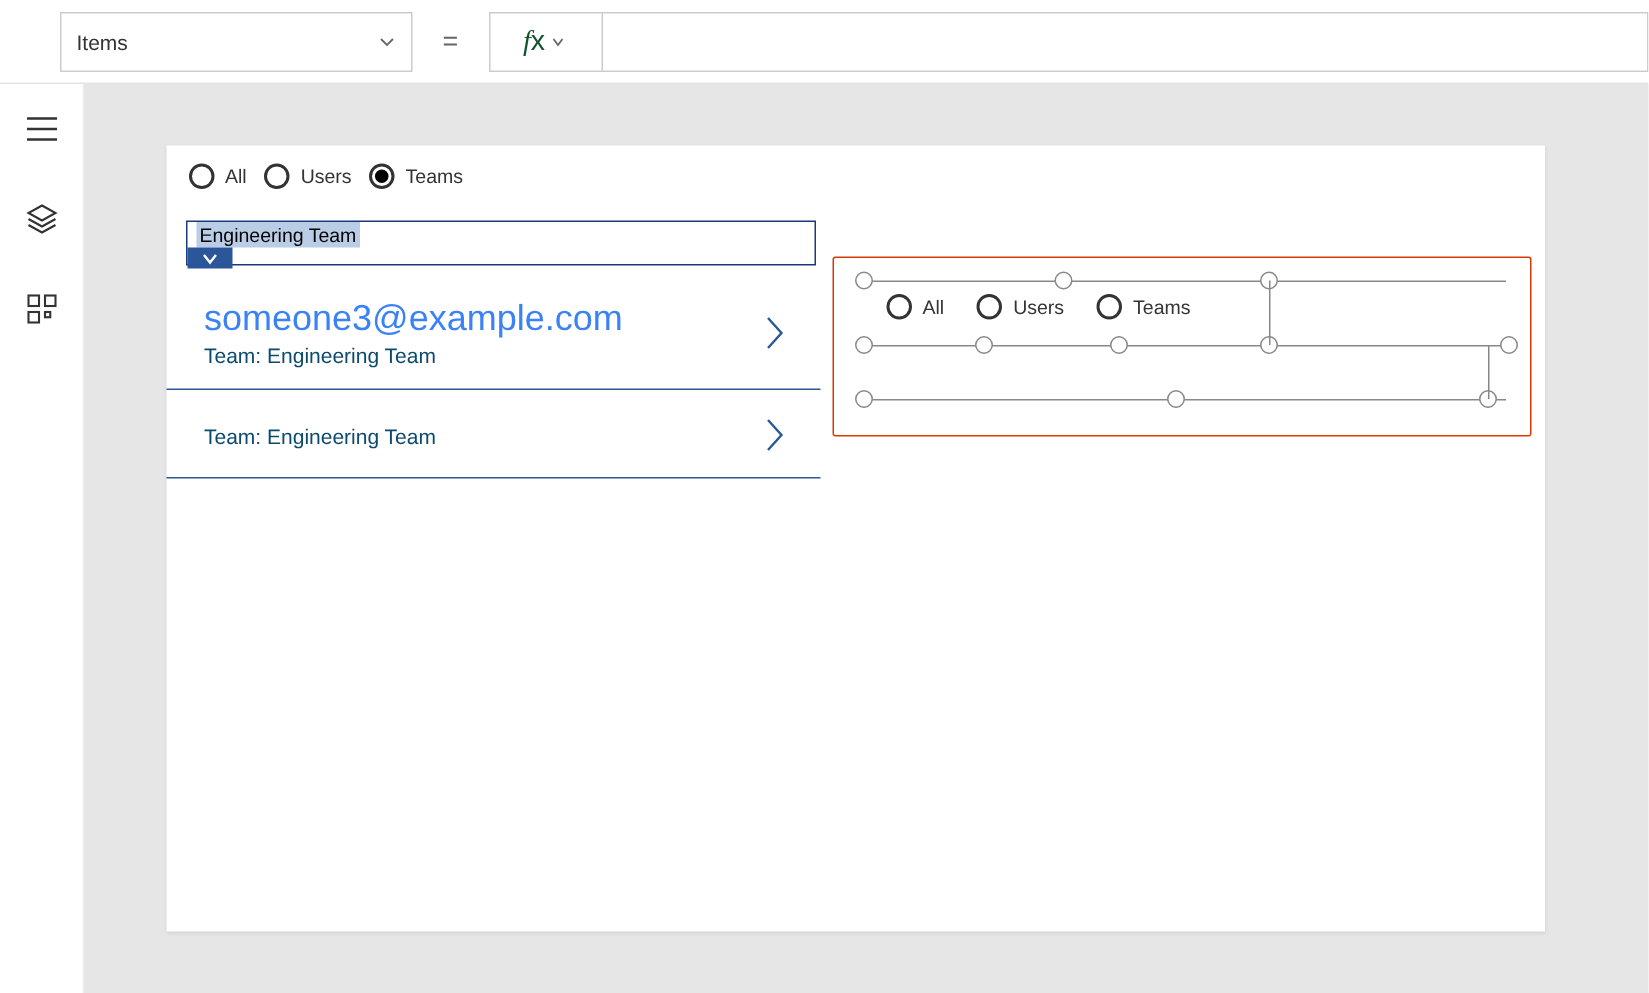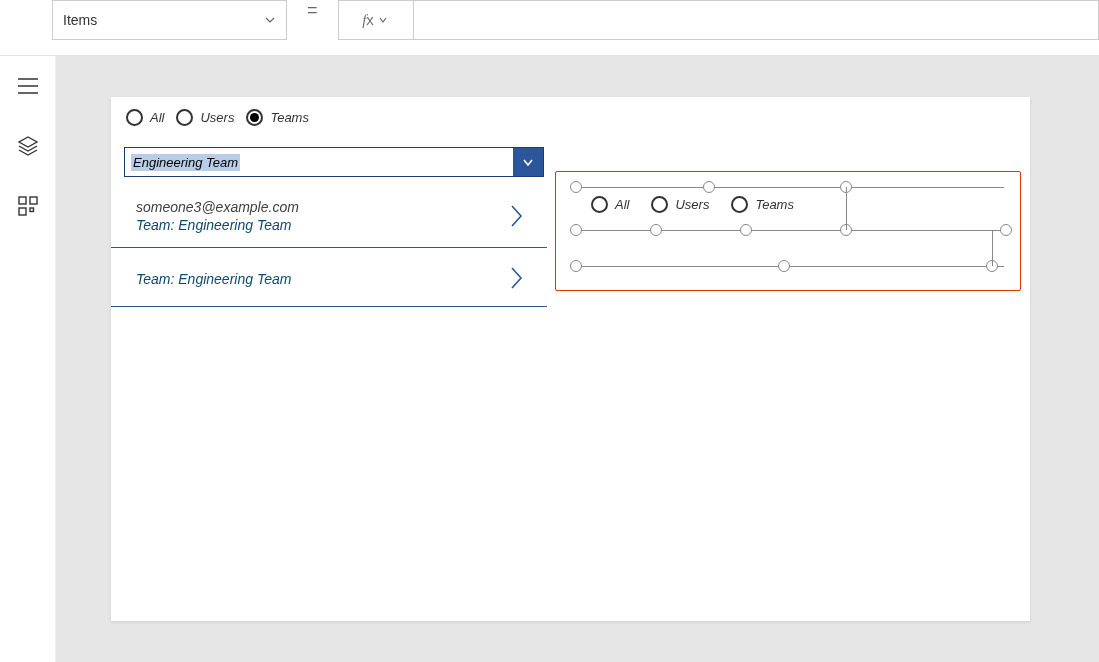--- a/index.html
+++ b/index.html
@@ -1,53 +1,53 @@
 <!DOCTYPE html>
 <html><head>
 <meta charset="utf-8">
 <style>
   * { box-sizing: border-box; margin: 0; padding: 0; font-family: "Segoe UI", Arial, sans-serif; }
   body { width: 1099px; height: 662px; background: #fff; overflow: hidden; }
 
   
-  .top-bar { height: 56px; border-bottom: 1px solid #e5e5e5; display: flex; padding-left: 52px; }
+  .top-bar { height: 56px; border-bottom: 1px solid #e5e5e5; display: flex; align-items: center; padding-left: 40px; }
   .prop-dropdown { width: 235px; height: 40px; border: 1px solid #ccc; display: flex; align-items: center; padding: 0 10px; font-size: 14px; color: #333; position: relative; }
   .prop-dropdown .chev { position: absolute; right: 10px; color: #666; }
   .equals { padding: 0 20px; font-size: 18px; color: #666; }
   .fx-box { flex: 1; height: 40px; border: 1px solid #ccc; display: flex; align-items: center; }
-  .fx-label { width: 75px; border-right: 1px solid #ccc; height: 100%; display: flex; align-items: center; justify-content: center; font-size: 15px; color: #737373; }
+  .fx-label { width: 75px; border-right: 1px solid #ccc; height: 100%; display: flex; align-items: center; justify-content: center; font-size: 19px; color: #14532d; }
   .fx-label i { font-style: italic; font-family: Georgia, serif; }
   .fx-input { flex: 1; height: 100%; padding: 0 10px; }
 
   
   .left-rail { position: absolute; left: 0; top: 56px; width: 56px; bottom: 0; border-right: 1px solid #f0f0f0; background: #fff; display: flex; flex-direction: column; align-items: center; padding-top: 18px; gap: 36px; }
   .rail-icon { width: 24px; height: 24px; display: flex; align-items: center; justify-content: center; color: #333; }
 
   
-  .canvas-bg { position: absolute; left: 56px; right: 0; top: 56px; bottom: 0; background: #e6e6e6; overflow: hidden; font-style: italic; }
+  .canvas-bg { position: absolute; left: 56px; right: 0; top: 56px; bottom: 0; background: #e6e6e6; overflow: hidden; }
   .canvas { position: absolute; left: 55px; top: 41px; width: 919px; height: 524px; background: #fff; box-shadow: 0 1px 3px rgba(0,0,0,.1); }
 
   
   .radio-row { position: absolute; display: flex; align-items: center; gap: 12px; }
   .radio-row.left { left: 15px; top: 12px; }
   .radio { display: inline-flex; align-items: center; font-size: 13px; color: #333; cursor: pointer; }
   .radio .circ { width: 17px; height: 17px; border: 2px solid #333; border-radius: 50%; margin-right: 7px; display: inline-flex; align-items: center; justify-content: center; }
   .radio.selected .circ::after { content: ""; width: 9px; height: 9px; background: #000; border-radius: 50%; }
 
   
-  .team-dropdown { position: absolute; left: 13px; top: 50px; width: 420px; height: 30px; border: 1.5px solid #1b3a77; display: flex; }
+  .team-dropdown { position: absolute; left: 13px; top: 50px; width: 420px; height: 30px; border: 1.5px solid #1b3a77; display: flex; flex-direction: column; }
   .team-dropdown .val { flex: 1; display: flex; align-items: center; padding: 0 6px; font-size: 13px; }
   .team-dropdown .val span { background: #b9cde6; padding: 1px 2px; }
   .team-dropdown .btn { width: 30px; background: #2b579a; color: #fff; display: flex; align-items: center; justify-content: center; }
 
   
   .result-list { position: absolute; left: 0px; top: 86px; width: 436px; }
   .list-item { border-bottom: 1px solid #2b579a; padding: 16px 10px 14px 25px; display: flex; align-items: center; }
   .list-item .txt { flex: 1; }
-  .list-item .email { font-size: 14px; color: #404040; }
+  .list-item .email { font-size: 24px; color: #3b82f6; }
   .list-item .team { font-size: 14px; color: #0c4a6e; margin-top: 2px; }
   .list-item .chev { color: #2b579a; padding-right: 12px; }
 
   
   .sel-box { position: absolute; left: 444px; top: 74px; width: 466px; height: 120px; border: 1.5px solid #d83b01; border-radius: 2px; }
   .sel-radio-row { position: absolute; left: 35px; top: 24px; display: flex; gap: 22px; }
   .sel-radio-row .radio .circ { border-color: #333; }
 
   .sel-hline { position: absolute; left: 20px; right: 16px; border-top: 1.5px solid #8a8886; }
   .sel-hline.h1 { top: 15px; }

